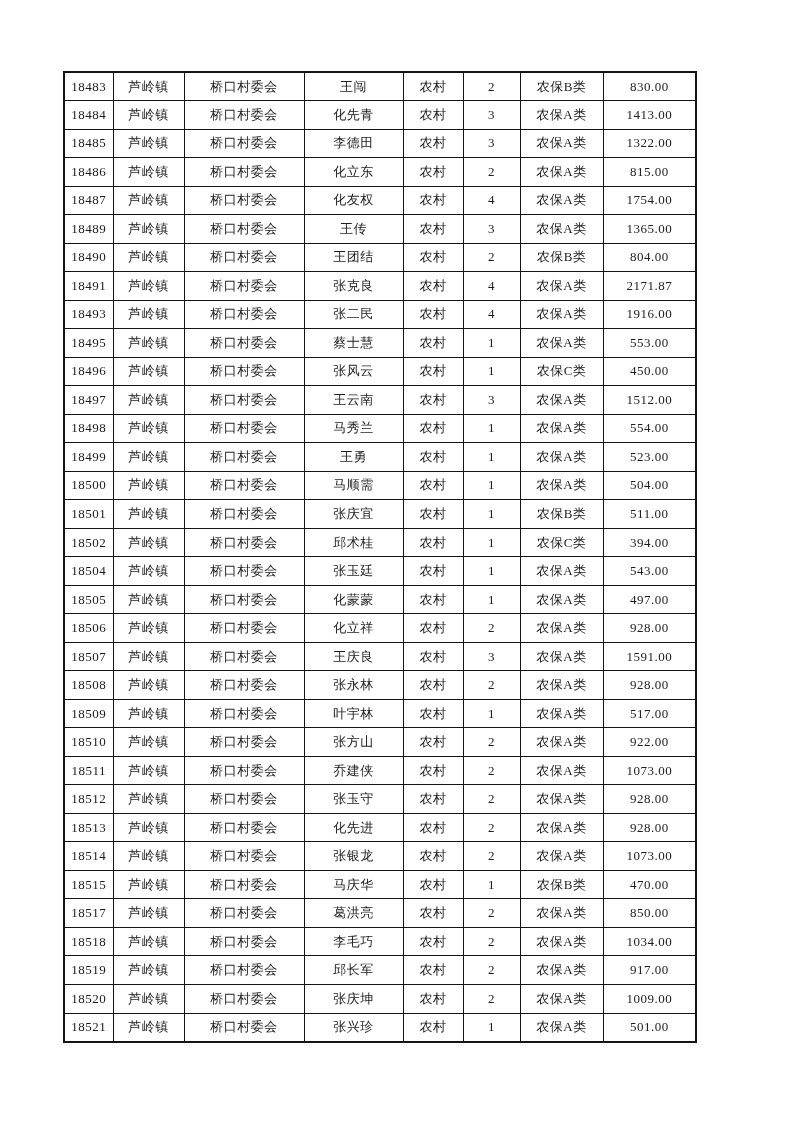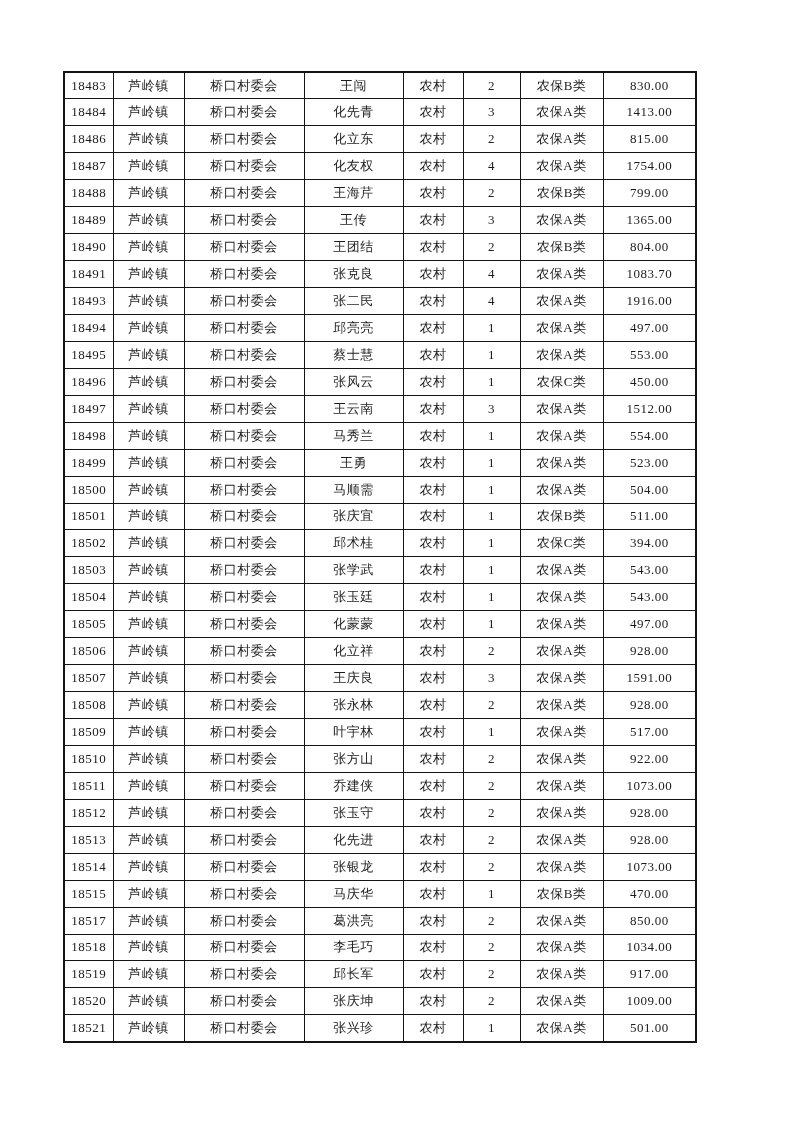--- a/index.html
+++ b/index.html
@@ -73,48 +73,48 @@
           <td class="num">18484</td>
           <td>芦岭镇</td>
           <td>桥口村委会</td>
           <td>化先青</td>
           <td>农村</td>
           <td class="num">3</td>
           <td>农保A类</td>
           <td class="num">1413.00</td>
         </tr>
         <tr>
+          <td class="num">18485</td>
+          <td>芦岭镇</td>
+          <td>桥口村委会</td>
+          <td>李德田</td>
+          <td>农村</td>
+          <td class="num">3</td>
+          <td>农保A类</td>
+          <td class="num">1322.00</td>
+        </tr>
+        <tr>
           <td class="num">18486</td>
           <td>芦岭镇</td>
           <td>桥口村委会</td>
           <td>化立东</td>
           <td>农村</td>
           <td class="num">2</td>
           <td>农保A类</td>
           <td class="num">815.00</td>
         </tr>
         <tr>
           <td class="num">18487</td>
           <td>芦岭镇</td>
           <td>桥口村委会</td>
           <td>化友权</td>
           <td>农村</td>
           <td class="num">4</td>
           <td>农保A类</td>
           <td class="num">1754.00</td>
-        </tr>
-        <tr>
-          <td class="num">18488</td>
-          <td>芦岭镇</td>
-          <td>桥口村委会</td>
-          <td>王海芹</td>
-          <td>农村</td>
-          <td class="num">2</td>
-          <td>农保B类</td>
-          <td class="num">799.00</td>
         </tr>
         <tr>
           <td class="num">18489</td>
           <td>芦岭镇</td>
           <td>桥口村委会</td>
           <td>王传</td>
           <td>农村</td>
           <td class="num">3</td>
           <td>农保A类</td>
           <td class="num">1365.00</td>
@@ -130,41 +130,31 @@
           <td class="num">804.00</td>
         </tr>
         <tr>
           <td class="num">18491</td>
           <td>芦岭镇</td>
           <td>桥口村委会</td>
           <td>张克良</td>
           <td>农村</td>
           <td class="num">4</td>
           <td>农保A类</td>
-          <td class="num">1083.70</td>
+          <td class="num">2171.87</td>
         </tr>
         <tr>
           <td class="num">18493</td>
           <td>芦岭镇</td>
           <td>桥口村委会</td>
           <td>张二民</td>
           <td>农村</td>
           <td class="num">4</td>
           <td>农保A类</td>
           <td class="num">1916.00</td>
-        </tr>
-        <tr>
-          <td class="num">18494</td>
-          <td>芦岭镇</td>
-          <td>桥口村委会</td>
-          <td>邱亮亮</td>
-          <td>农村</td>
-          <td class="num">1</td>
-          <td>农保A类</td>
-          <td class="num">497.00</td>
         </tr>
         <tr>
           <td class="num">18495</td>
           <td>芦岭镇</td>
           <td>桥口村委会</td>
           <td>蔡士慧</td>
           <td>农村</td>
           <td class="num">1</td>
           <td>农保A类</td>
           <td class="num">553.00</td>
@@ -231,30 +221,20 @@
         </tr>
         <tr>
           <td class="num">18502</td>
           <td>芦岭镇</td>
           <td>桥口村委会</td>
           <td>邱术桂</td>
           <td>农村</td>
           <td class="num">1</td>
           <td>农保C类</td>
           <td class="num">394.00</td>
-        </tr>
-        <tr>
-          <td class="num">18503</td>
-          <td>芦岭镇</td>
-          <td>桥口村委会</td>
-          <td>张学武</td>
-          <td>农村</td>
-          <td class="num">1</td>
-          <td>农保A类</td>
-          <td class="num">543.00</td>
         </tr>
         <tr>
           <td class="num">18504</td>
           <td>芦岭镇</td>
           <td>桥口村委会</td>
           <td>张玉廷</td>
           <td>农村</td>
           <td class="num">1</td>
           <td>农保A类</td>
           <td class="num">543.00</td>

